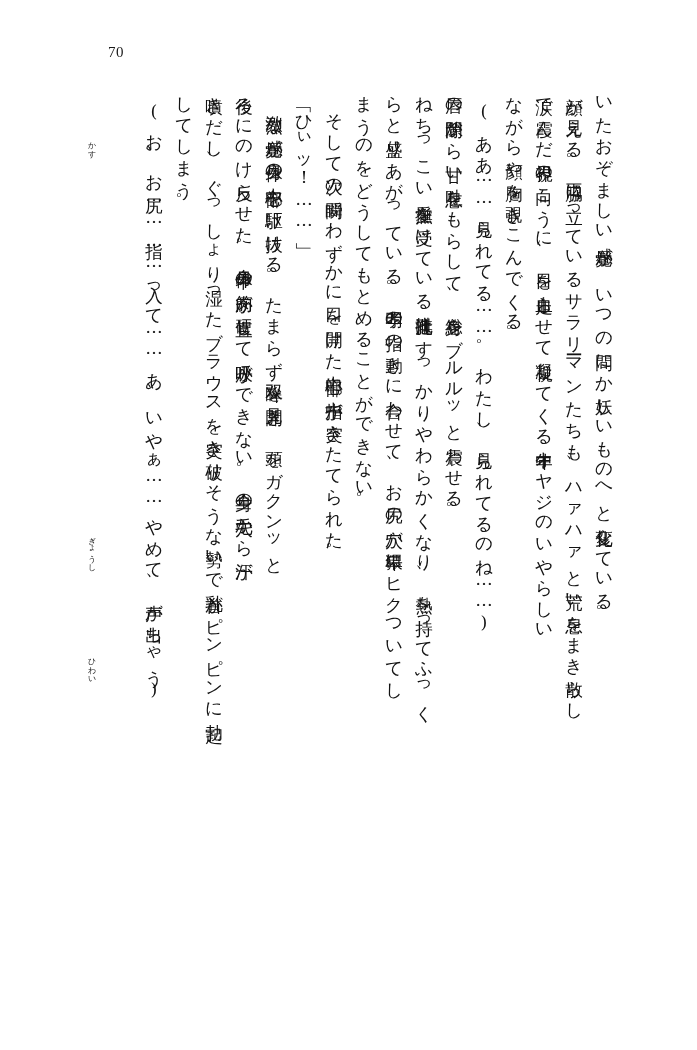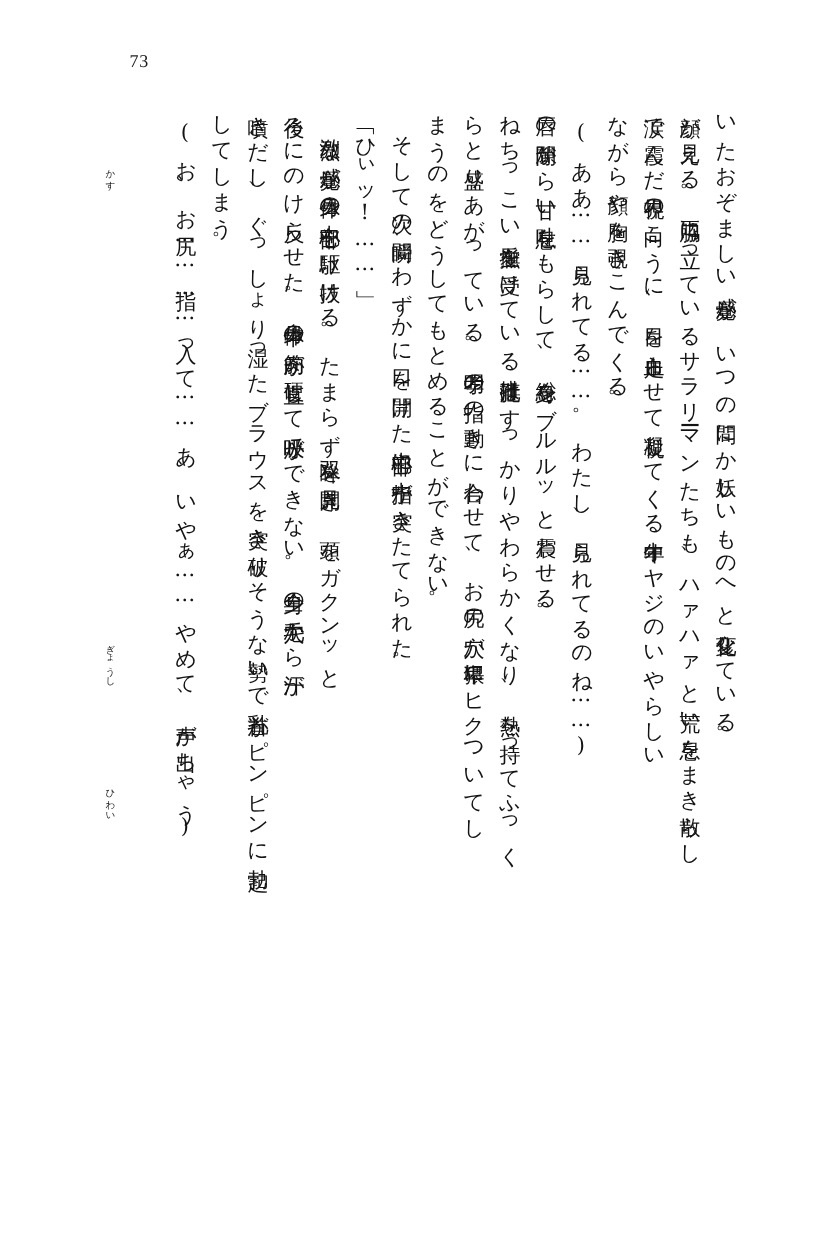--- a/index.html
+++ b/index.html
@@ -77,21 +77,21 @@
     left: -9px;
     top: 0;
     white-space: nowrap;
   }
 </style>
 </head>
 <body>
 
 <div id="page">
 
-  <div class="page-number">73</div>
+  <div class="page-number">70</div>
 
   <div class="text-block">
       <div class="column">いたおぞましい感覚が、いつの間にか妖しいものへと変化している。</div>
       <div class="column">顔が見える。両脇に立っているサラリーマンたちも、ハァハァと荒い息をまき散らし<span class="ruby-side" style="top: 447px;">ぎょうし</span></div>
       <div class="column">涙で霞んだ視界の向こうに、目を血走らせて凝視してくる中年オヤジのいやらしい<span class="ruby-side" style="top: 52px;">かす</span></div>
       <div class="column">ながら顔や胸を覗きこんでくる。</div>
       <div class="column indent">(ああ……見られてる……。わたし、見られてるのね……)</div>
       <div class="column">唇の隙間から甘い吐息をもらして、総身をブルルッと震わせる。</div>
       <div class="column">ねちっこい愛撫を受けている排泄孔はすっかりやわらかくなり、熱を持ってふっく</div>
       <div class="column">らと盛りあがっている。孝明の指の動きに合わせて、お尻の穴が卑猥にヒクついてし<span class="ruby-side" style="top: 568px;">ひわい</span></div>

